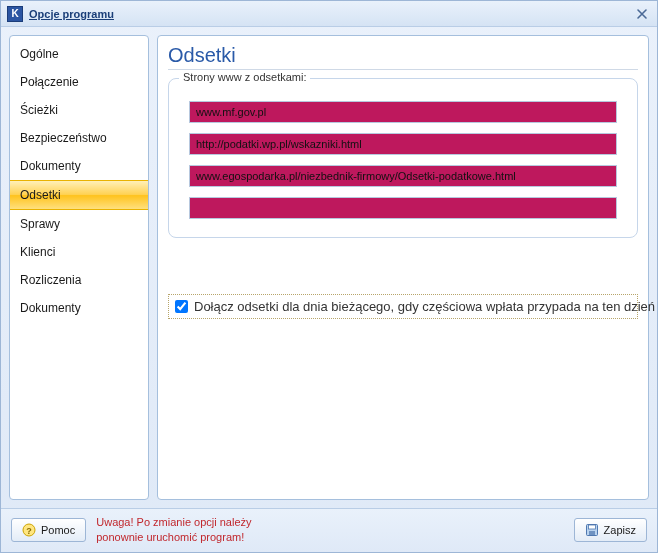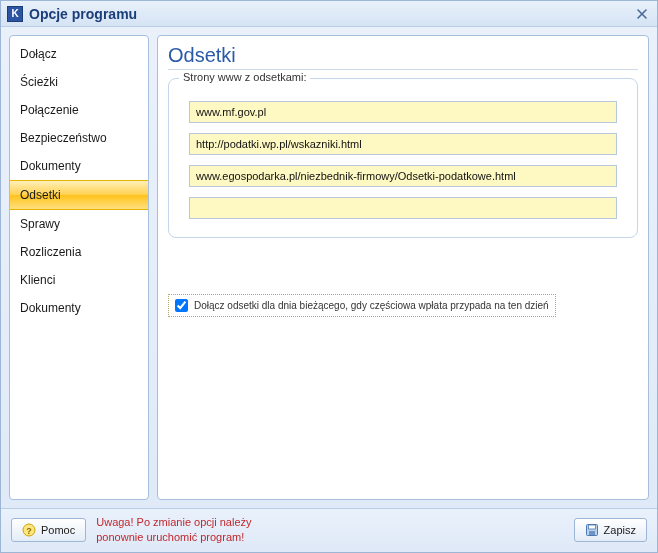--- a/index.html
+++ b/index.html
@@ -35,21 +35,22 @@
     background: #2b55a2;
     border: 1px solid #1b3d7a;
     margin-right: 6px;
     display: flex; align-items: center; justify-content: center;
     color: #fff; font-size: 10px; font-weight: bold;
     line-height: 1;
   }
   .titlebar .title {
     color: #1a3e78;
     font-weight: bold;
-    font-size: 14px;
+    font-size: 11px;
+    text-decoration: underline;
   }
   .titlebar .spacer { flex: 1; }
   .titlebar .close {
     width: 18px; height: 18px;
     display: flex; align-items: center; justify-content: center;
     color: #4a6996;
     cursor: pointer;
   }
   .titlebar .close svg { width: 12px; height: 12px; }
 
@@ -114,21 +115,21 @@
     left: 10px;
     background: #ffffff;
     padding: 0 4px;
     font-size: 11px;
     color: #333;
   }
   .text-input {
     width: 100%;
     height: 22px;
     border: 1px solid #b7c8de;
-    background: #fef9c3;
+    background: #be185d;
     padding: 2px 6px;
     font-family: inherit;
     font-size: 11px;
     margin-bottom: 10px;
     color: #111;
   }
   .text-input:last-child { margin-bottom: 0; }
 
   .checkbox-row {
     display: flex;
@@ -138,21 +139,21 @@
     padding: 4px 6px;
     background: #fff;
     width: fit-content;
     max-width: 100%;
   }
   .checkbox-row input[type=checkbox] {
     width: 13px; height: 13px;
     margin: 0;
   }
   .checkbox-label {
-    font-size: 10px;
+    font-size: 13px;
     color: #333;
     white-space: nowrap;
   }
 
   .footer {
     height: 44px;
     border-top: 1px solid #b9cde6;
     display: flex;
     align-items: center;
     padding: 4px 10px 6px 10px;
@@ -192,29 +193,29 @@
     <div class="close">
       <svg viewBox="0 0 12 12">
         <path d="M2 2 L10 10 M10 2 L2 10" stroke="#4a6996" stroke-width="1.6" fill="none" stroke-linecap="round"></path>
       </svg>
     </div>
   </div>
 
   <div class="body-area">
 
     <div class="sidebar" id="sidebar">
-        <div class="sidebar-item"><span>Dołącz</span></div>
+        <div class="sidebar-item"><span>Ogólne</span></div>
+        <div class="sidebar-item"><span>Połączenie</span></div>
         <div class="sidebar-item"><span>Ścieżki</span></div>
-        <div class="sidebar-item"><span>Połączenie</span></div>
         <div class="sidebar-item"><span>Bezpieczeństwo</span></div>
         <div class="sidebar-item"><span>Dokumenty</span></div>
         <div class="sidebar-item active"><span>Odsetki</span></div>
         <div class="sidebar-item"><span>Sprawy</span></div>
+        <div class="sidebar-item"><span>Klienci</span></div>
         <div class="sidebar-item"><span>Rozliczenia</span></div>
-        <div class="sidebar-item"><span>Klienci</span></div>
         <div class="sidebar-item"><span>Dokumenty</span></div>
       </div>
 
     <div class="content">
       <div class="section-title">Odsetki</div>
 
       <div class="groupbox">
         <div class="legend">Strony www z odsetkami:</div>
         <input class="text-input" type="text" value="www.mf.gov.pl" style="">
         <input class="text-input" type="text" value="http://podatki.wp.pl/wskazniki.html" style="">

